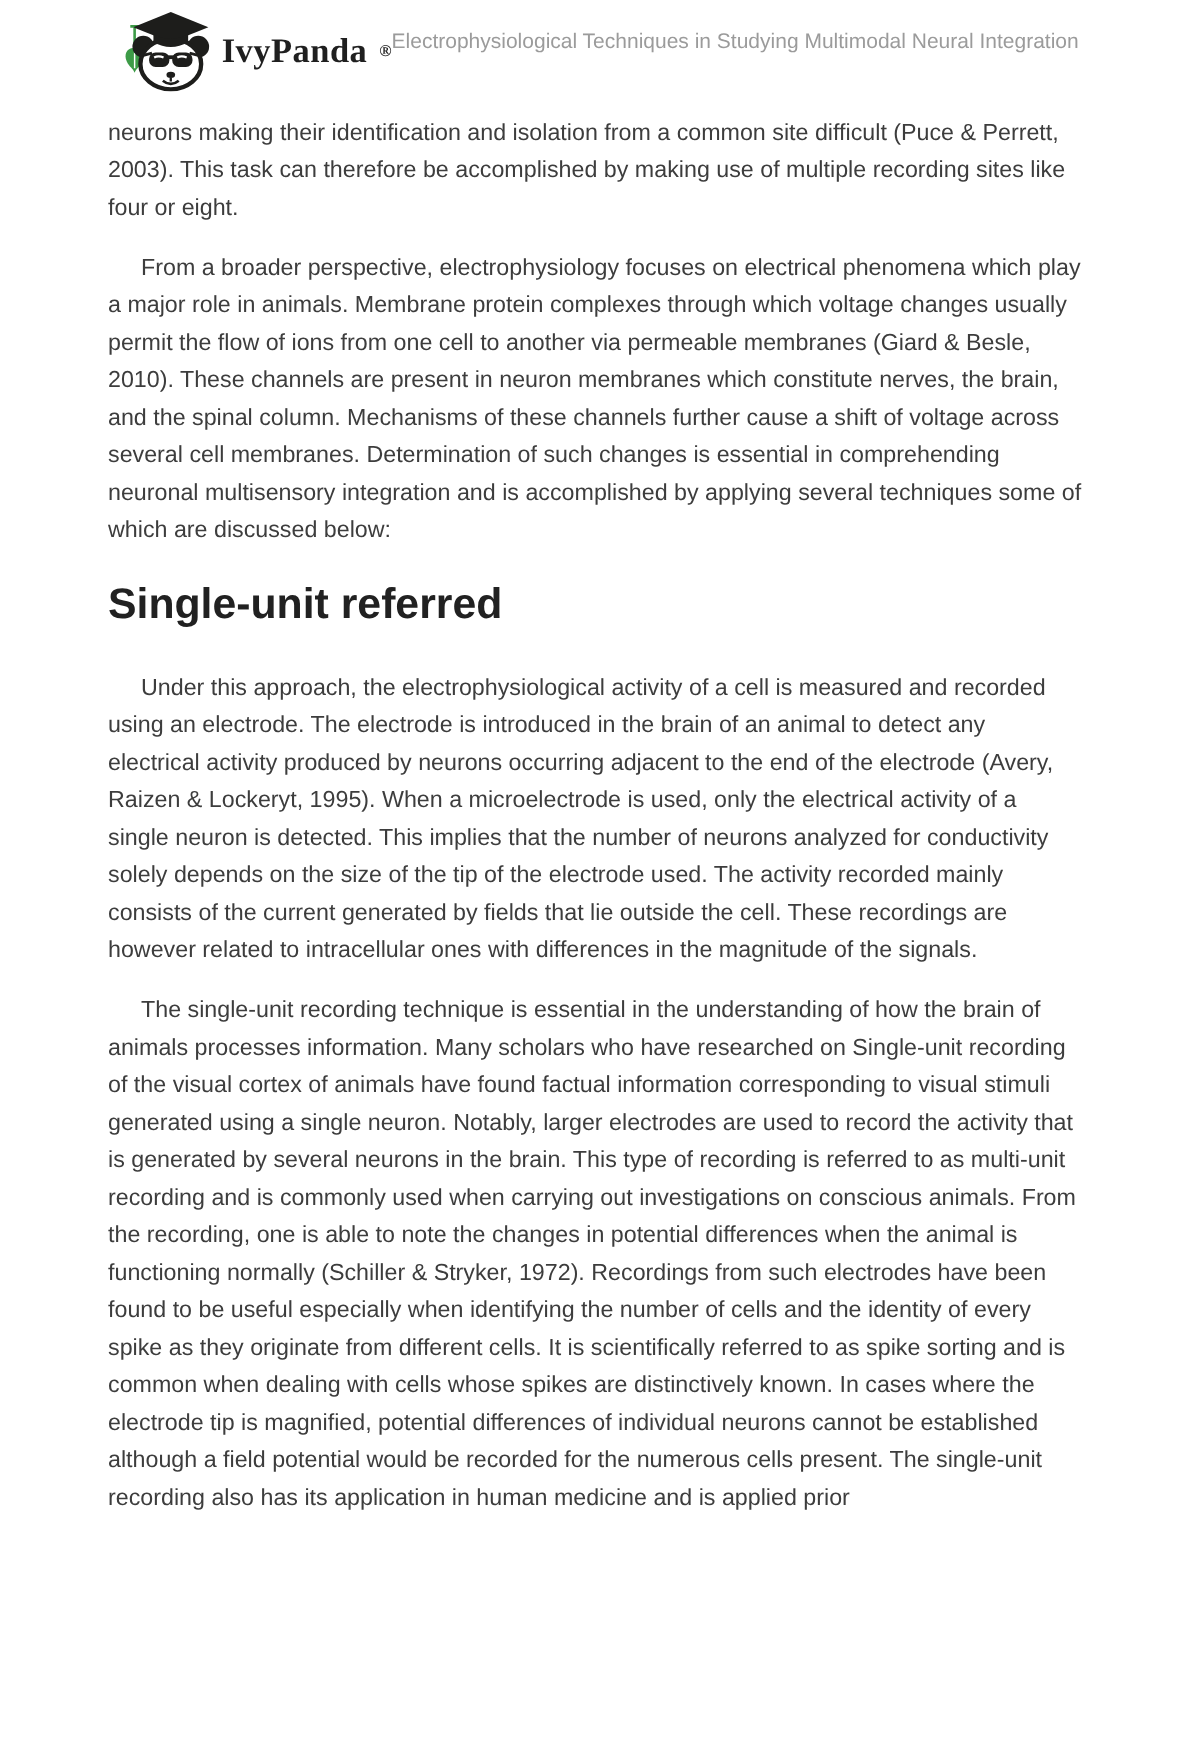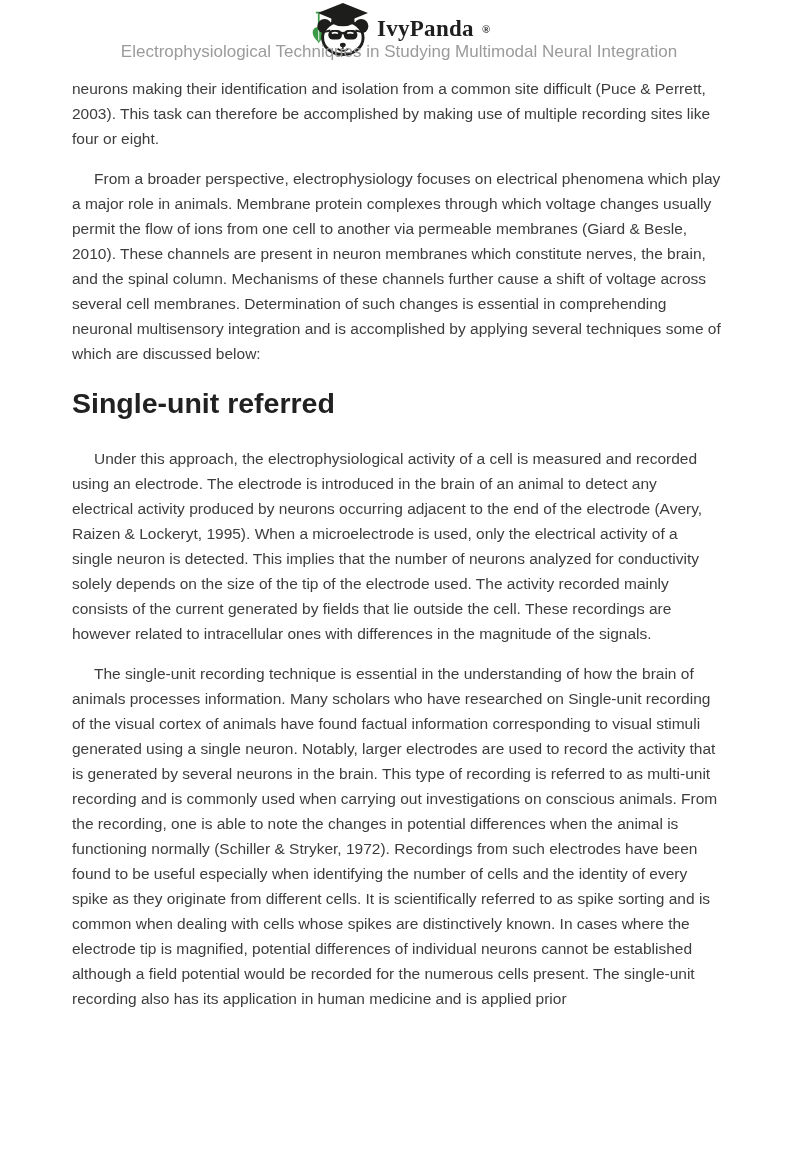--- a/index.html
+++ b/index.html
@@ -8,24 +8,23 @@
     width: 800px;
     height: 1160px;
     background: #ffffff;
     font-family: "Liberation Sans", sans-serif;
     overflow: hidden;
   }
   
   .header {
     display: flex;
     align-items: center;
-    justify-content: flex-end;
+    justify-content: center;
     padding: 6px 16px 0 14px;
     height: 56px;
-    flex-direction: column;
   }
   .brand {
     display: flex;
     align-items: center;
     gap: 7px;
     text-decoration: none;
   }
   .logo-svg { width: 62px; height: 54px; display: block; }
   .brand-name {
     font-family: "Liberation Serif", serif;
@@ -37,21 +36,21 @@
   }
   .brand-reg {
     font-family: "Liberation Serif", serif;
     font-weight: 700;
     font-size: 11px;
     color: #1f1f1f;
     vertical-align: super;
     margin-left: 1px;
   }
   .doc-title {
-    font-size: 17px;
+    font-size: 14px;
     color: #9b9b9b;
     text-align: right;
     margin-top: -14px;
     white-space: nowrap;
   }
   
   .content { padding: 14px 78px 0 72px; }
   .body-par {
     font-size: 15.5px;
     line-height: 25px;

